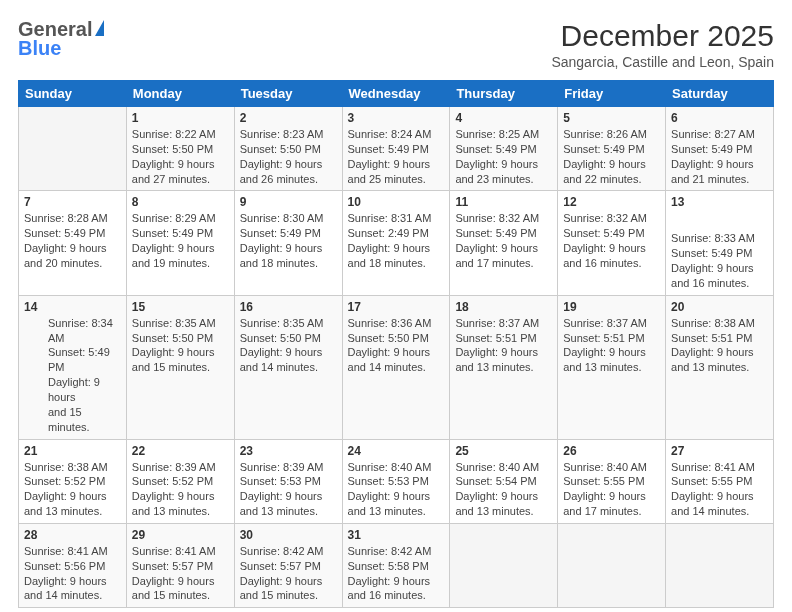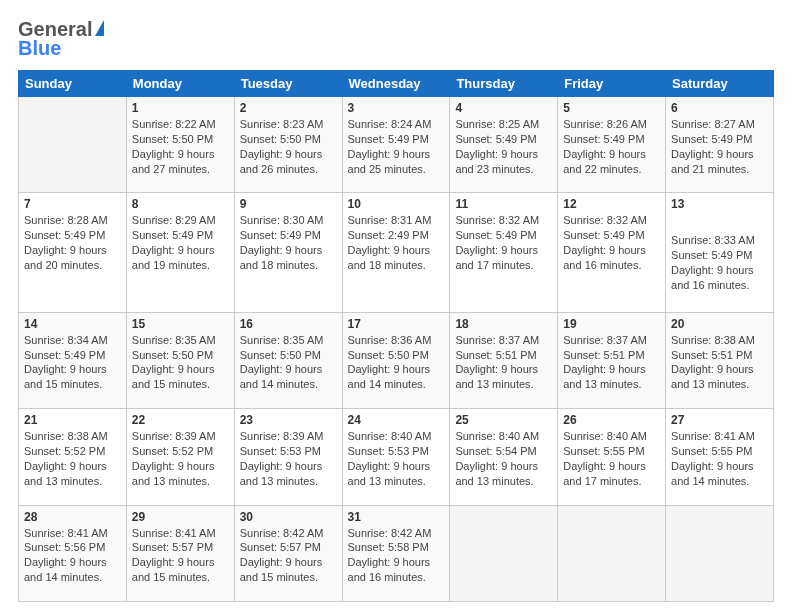--- a/index.html
+++ b/index.html
@@ -93,20 +93,22 @@
 <div class="page">
   <div class="header">
     <div class="logo">
       <div style="display:flex;align-items:center;">
         <span class="logo-general" style="font-size:20px;font-weight:bold;color:#555;">General</span>
         <span style="display:inline-block;width:0;height:0;border-left:9px solid transparent;border-bottom:16px solid #1a6fc4;margin-left:3px;vertical-align:middle;position:relative;top:-2px;"></span>
       </div>
       <div style="font-size:20px;font-weight:bold;color:#3b82f6;margin-top:-4px;">Blue</div>
     </div>
     <div class="title-section">
+      <div class="main-title">December 2025</div>
+      <div class="subtitle">Sangarcia, Castille and Leon, Spain</div>
     </div>
   </div>
 
   <table class="calendar">
     <thead>
       <tr>
         <th>Sunday</th>
         <th>Monday</th>
         <th>Tuesday</th>
         <th>Wednesday</th>
@@ -208,21 +210,21 @@
             <div class="day-num">13</div>
             <div class="day-info" style="white-space: pre-line; margin-top: 22px;">Sunrise: 8:33 AM
 Sunset: 5:49 PM
 Daylight: 9 hours
 and 16 minutes.</div>
           </td>
         </tr>
         <tr class="week-row">
           <td>
             <div class="day-num">14</div>
-            <div class="day-info" style="white-space: pre-line;">Sunrise: 8:34 AM
+            <div class="day-info" style="white-space: pre-line; margin-left: 24px;">Sunrise: 8:34 AM
 Sunset: 5:49 PM
 Daylight: 9 hours
 and 15 minutes.</div>
           </td>
           <td>
             <div class="day-num">15</div>
             <div class="day-info" style="white-space: pre-line;">Sunrise: 8:35 AM
 Sunset: 5:50 PM
 Daylight: 9 hours
 and 15 minutes.</div>

